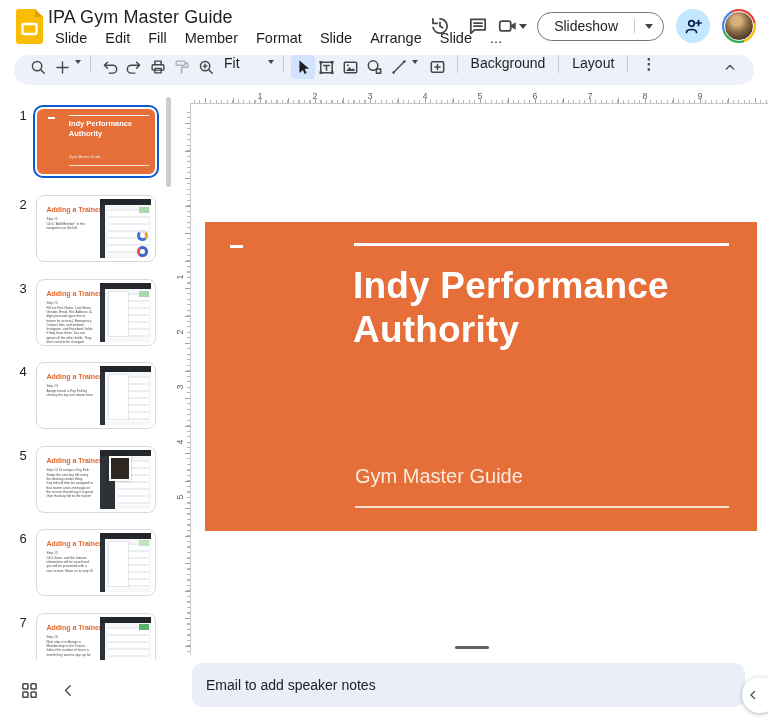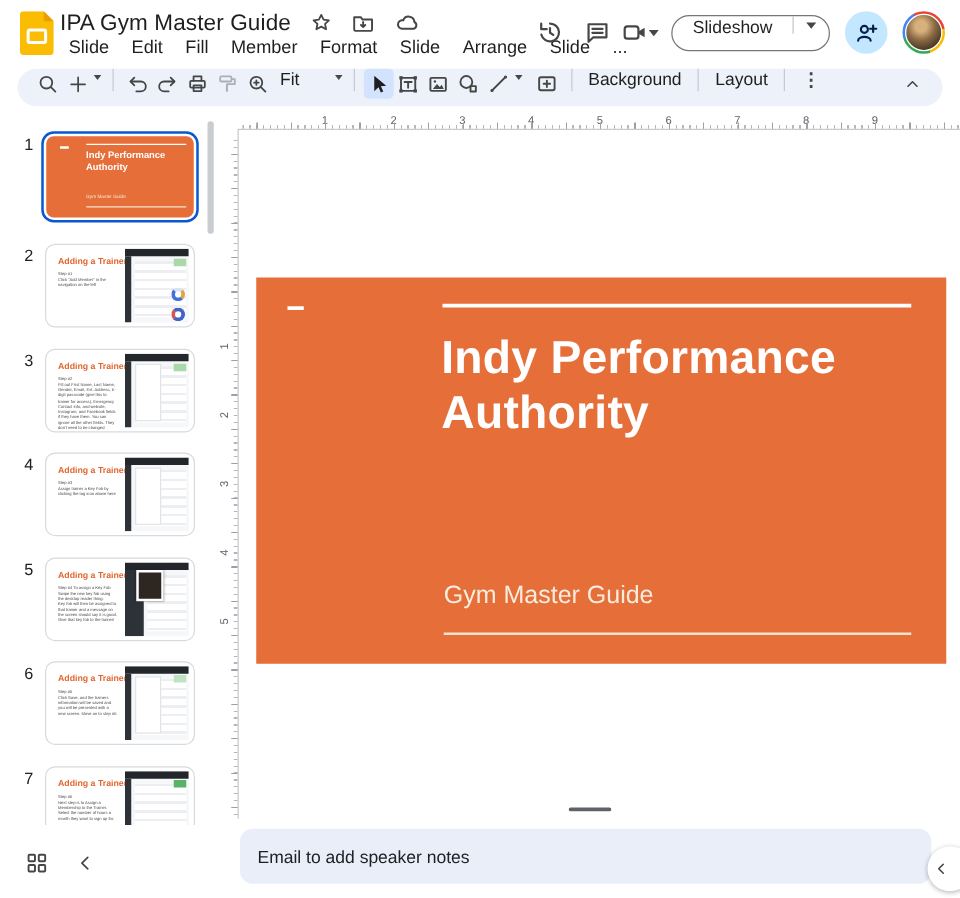--- a/index.html
+++ b/index.html
@@ -7,29 +7,29 @@
   body { font-family:"Liberation Sans", sans-serif; }
   #app { position:relative; width:768px; height:718px; background:#fff; overflow:hidden; }
 
   svg.ic { display:block; }
   .stk { fill:none; stroke:#454746; stroke-width:1.6; stroke-linecap:round; stroke-linejoin:round; }
   .fil { fill:#454746; stroke:none; }
 
   
   #topbar { position:absolute; left:0; top:0; width:768px; height:52px; background:#fff; }
   #slides-logo { position:absolute; left:16px; top:9px; width:27px; height:35px; }
-  #doc-title-row { position:absolute; left:48px; top:7px; height:22px; display:flex; align-items:center; gap:15px; }
+  #doc-title-row { position:absolute; left:48px; top:7px; height:22px; display:flex; align-items:center; gap:15px;flex-direction:column; }
   #doc-title { font-size:18px; color:#1f1f1f; font-weight:400; letter-spacing:.1px; white-space:nowrap; }
   #menubar { position:absolute; left:46px; top:28px; height:20px; display:flex; align-items:center; }
   #menubar .menu-item { font-size:14.5px; color:#1f1f1f; padding:1px 9px; border-radius:6px; cursor:default; }
   #header-right { position:absolute; right:12px; top:6px; height:40px; display:flex; align-items:center; }
   .hdr-icon-btn { width:38px; height:38px; display:flex; align-items:center; justify-content:center; border-radius:50%; }
   .cam-group { display:flex; align-items:center; margin-right:10px; }
   .caret { width:0; height:0; border:4px solid transparent; border-top:5px solid #454746; margin-top:5px; }
-  #slideshow-btn { display:flex; align-items:flex-start; height:29px; border:1px solid #747775; border-radius:15px; overflow:hidden; background:#fff; margin-right:12px; }
+  #slideshow-btn { display:flex; align-items:center; height:29px; border:1px solid #747775; border-radius:15px; overflow:hidden; background:#fff; margin-right:12px; }
   #slideshow-main { display:flex; align-items:center; padding:0 16px; font-size:14px; font-weight:500; color:#1f1f1f; }
   #slideshow-caret { display:flex; align-items:center; padding:0 10px; border-left:1px solid #c4c7c5; }
   #share-btn { width:34px; height:34px; border-radius:50%; background:#c2e7ff; display:flex; align-items:center; justify-content:center; margin-right:12px; }
   #avatar { width:34px; height:34px; border-radius:50%; padding:2px;
             background:conic-gradient(#ea4335 0 22%, #fbbc04 22% 45%, #34a853 45% 70%, #4285f4 70% 92%, #ea4335 92%); }
   #avatar .photo { width:100%; height:100%; border-radius:50%; border:1.5px solid #fff;
             background:radial-gradient(circle at 42% 32%, #d8b07c 0 18%, #8a6a43 45%, #4a3category0 75%, #30261a);
             background:radial-gradient(circle at 42% 32%, #d8b07c 0 18%, #8a6a43 45%, #4a3a28 75%, #30261a); }
 
   

